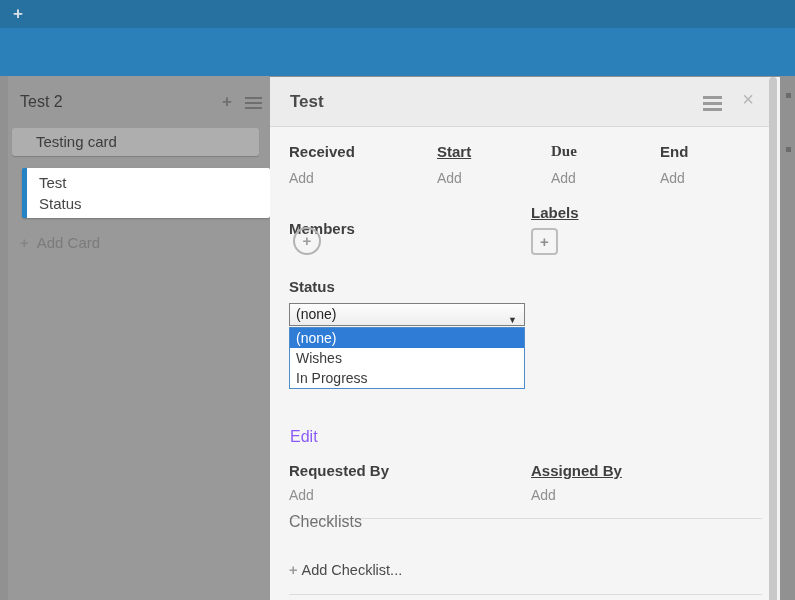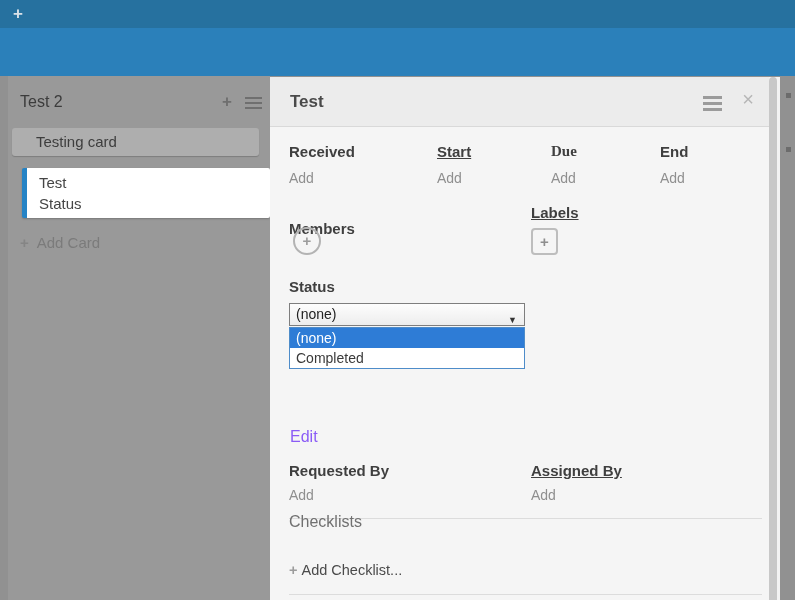--- a/index.html
+++ b/index.html
@@ -128,21 +128,22 @@
     <span class="member-add">+</span>
     <span class="label-add">+</span>
 
     <span class="sec-label" style="left:19px; top:201px;">Status</span>
     <div class="status-select">
       <span>(none)</span>
       <span class="arrow">▼</span>
     </div>
     <div class="status-popup">
       <div class="status-option hl">(none)</div>
-      <div class="status-option">Completed</div>
+      <div class="status-option">Wishes</div>
+      <div class="status-option">In Progress</div>
     </div>
     <span class="edit-link">Edit</span>
 
     <span class="sec-label" style="left:19px; top:385px;">Requested By</span>
     <span class="sec-label" style="left:261px; top:385px;text-decoration:underline;">Assigned By</span>
     <span class="add-link" style="left:19px; top:410px;">Add</span>
     <span class="add-link" style="left:261px; top:410px;">Add</span>
 
     <div class="divider d1"></div>
     <span class="checklists-title">Checklists</span>

